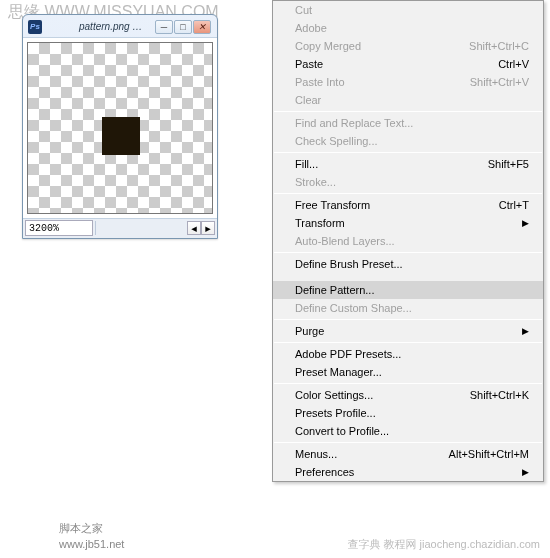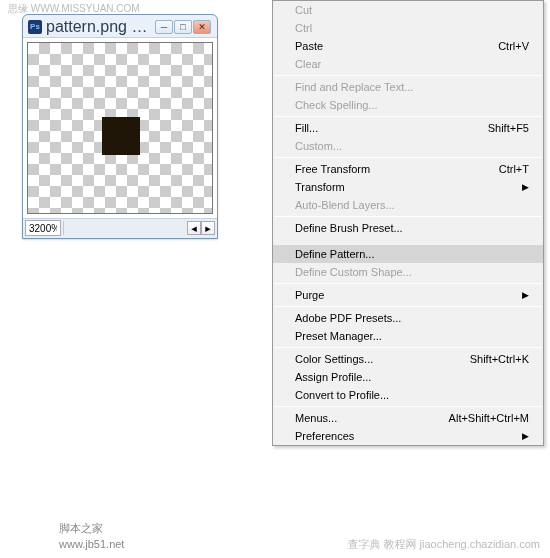--- a/index.html
+++ b/index.html
@@ -1,40 +1,40 @@
 <!DOCTYPE html>
 <html><head>
 <meta charset="utf-8">
 <style>
 * { margin: 0; padding: 0; box-sizing: border-box; font-family: Tahoma, Arial, sans-serif; font-size: 11px; }
 body { width: 550px; height: 558px; background: #fff; position: relative; }
-.watermark-tl { position: absolute; top: 2px; left: 8px; color: #bbb; font-size: 10px; }
+.watermark-tl { position: absolute; top: 2px; left: 8px; color: #bbb; font-size: 16px; }
 .watermark-tr { position: absolute; top: 4px; right: 10px; color: #888; font-size: 11px; text-align: right; }
 .watermark-tr .sub { color: #aaa; font-size: 10px; display: block; }
 .watermark-bl { position: absolute; bottom: 6px; left: 12px; color: #888; font-size: 12px; line-height: 1.4; margin-left: 47px; }
 .watermark-br { position: absolute; bottom: 6px; right: 10px; color: #bbb; font-size: 11px; }
 
 .ps-window { position: absolute; top: 14px; left: 22px; width: 196px; border: 1px solid #7a96b0; border-radius: 6px 6px 0 0; background: linear-gradient(#eaf1fb,#dde8f6); box-shadow: 0 1px 2px rgba(0,0,0,.15); }
-.titlebar { display: flex; align-items: center; justify-content: space-between; padding: 3px 6px 2px 5px; height: 22px; }
+.titlebar { display: flex; align-items: center; justify-content: space-between; padding: 3px 6px 2px 5px; height: 22px; font-style: italic; }
 .title-left { display: flex; align-items: center; gap: 4px; }
 .ps-icon { width: 14px; height: 14px; background: #1a3a6a; border-radius: 2px; display: flex; align-items: center; justify-content: center; color: #8cb8ff; font-size: 8px; font-weight: bold; }
-.title-text { color: #2c3e50; font-size: 16px; }
+.title-text { color: #2c3e50; font-size: 10px; margin-left: 33px; }
 .win-controls { display: flex; gap: 1px; }
 .win-btn { width: 18px; height: 14px; background: linear-gradient(#f5f9fd,#e0eaf5); border: 1px solid #9cb3c9; border-radius: 2px; display: flex; align-items: center; justify-content: center; font-size: 9px; color: #333; cursor: pointer; }
 .win-btn.close { background: linear-gradient(#f6c5b8,#e8957c); color: #5a2015; }
 
 .canvas-wrap { background: #fff; border-top: 1px solid #c3d2e2; padding: 2px; }
 .checker { width: 186px; height: 172px; margin: 2px auto; position: relative; background-image:
   linear-gradient(45deg,#ccc 25%,transparent 25%),linear-gradient(-45deg,#ccc 25%,transparent 25%),
   linear-gradient(45deg,transparent 75%,#ccc 75%),linear-gradient(-45deg,transparent 75%,#ccc 75%);
   background-size: 22px 22px; background-position:0 0,0 11px,11px -11px,-11px 0; background-color:#fff; border: 1px solid #777;
 }
 .dark-sq { position: absolute; top: 74px; left: 74px; width: 38px; height: 38px; background: #1f1607; }
 .statusbar { display: flex; align-items: center; padding: 1px 2px 2px 2px; border-top: 1px solid #c3d2e2; background:#e9eef5; }
-.zoom { width: 36px; height: 16px; border: 1px solid #aab; background:#fff; padding: 1px 3px; font-size: 10px; }
+.zoom { width: 68px; height: 16px; border: 1px solid #aab; background:#fff; padding: 1px 3px; font-size: 10px; font-family: Liberation Mono, monospace; }
 .spacer { flex: 1; border-left: 1px solid #bcc9da; margin: 0 2px; height: 14px;}
 .scroll-btn { width: 14px; height: 14px; border: 1px solid #aab; background: linear-gradient(#fff,#eee); display: flex; align-items: center; justify-content: center; }
 
 .context-menu { position: absolute; top: 0; right: 6px; width: 272px; background:#f1f1f1; border: 1px solid #9a9a9a; box-shadow: 2px 2px 3px rgba(0,0,0,.2); padding: 0 0; }
 .menu-item { display: flex; justify-content: space-between; align-items: center; padding: 2px 14px 2px 22px; height: 18px; color: #000; cursor: default; }
 .menu-item.disabled { color: #a0a0a0; }
 .menu-item.highlighted { background: #d5d5d5; margin-top: 8px; }
 .menu-sep { height: 1px; background:#c0c0c0; margin: 2px 1px; border-bottom:1px solid #fff; }
 .submenu-arrow { font-size: 9px; color: inherit; }
 .shortcut { color: inherit; font-size: 11px; }
@@ -76,43 +76,51 @@
     <div class="scroll-btn">◂</div>
     <div class="scroll-btn">▸</div>
   </div>
 </div>
 
 <div class="context-menu" id="ctx-menu">
     <div class="menu-item disabled">
       <span>Cut</span>
     </div>
     <div class="menu-item disabled">
-      <span>Ctrl</span>
+      <span>Adobe</span>
+    </div>
+    <div class="menu-item disabled">
+      <span>Copy Merged</span>
+      <span class="shortcut">Shift+Ctrl+C</span>
     </div>
     <div class="menu-item">
       <span>Paste</span>
       <span class="shortcut">Ctrl+V</span>
+    </div>
+    <div class="menu-item disabled">
+      <span>Paste Into</span>
+      <span class="shortcut">Shift+Ctrl+V</span>
     </div>
     <div class="menu-item disabled">
       <span>Clear</span>
     </div>
     <div class="menu-sep"></div>
     <div class="menu-item disabled">
       <span>Find and Replace Text...</span>
     </div>
     <div class="menu-item disabled">
       <span>Check Spelling...</span>
     </div>
     <div class="menu-sep"></div>
     <div class="menu-item">
       <span>Fill...</span>
       <span class="shortcut">Shift+F5</span>
     </div>
     <div class="menu-item disabled">
-      <span>Custom...</span>
+      <span>Stroke...</span>
     </div>
     <div class="menu-sep"></div>
     <div class="menu-item">
       <span>Free Transform</span>
       <span class="shortcut">Ctrl+T</span>
     </div>
     <div class="menu-item">
       <span>Transform</span>
       <span class="submenu-arrow">▶</span>
     </div>
@@ -140,21 +148,21 @@
     </div>
     <div class="menu-item">
       <span>Preset Manager...</span>
     </div>
     <div class="menu-sep"></div>
     <div class="menu-item">
       <span>Color Settings...</span>
       <span class="shortcut">Shift+Ctrl+K</span>
     </div>
     <div class="menu-item">
-      <span>Assign Profile...</span>
+      <span>Presets Profile...</span>
     </div>
     <div class="menu-item">
       <span>Convert to Profile...</span>
     </div>
     <div class="menu-sep"></div>
     <div class="menu-item">
       <span>Menus...</span>
       <span class="shortcut">Alt+Shift+Ctrl+M</span>
     </div>
     <div class="menu-item">

